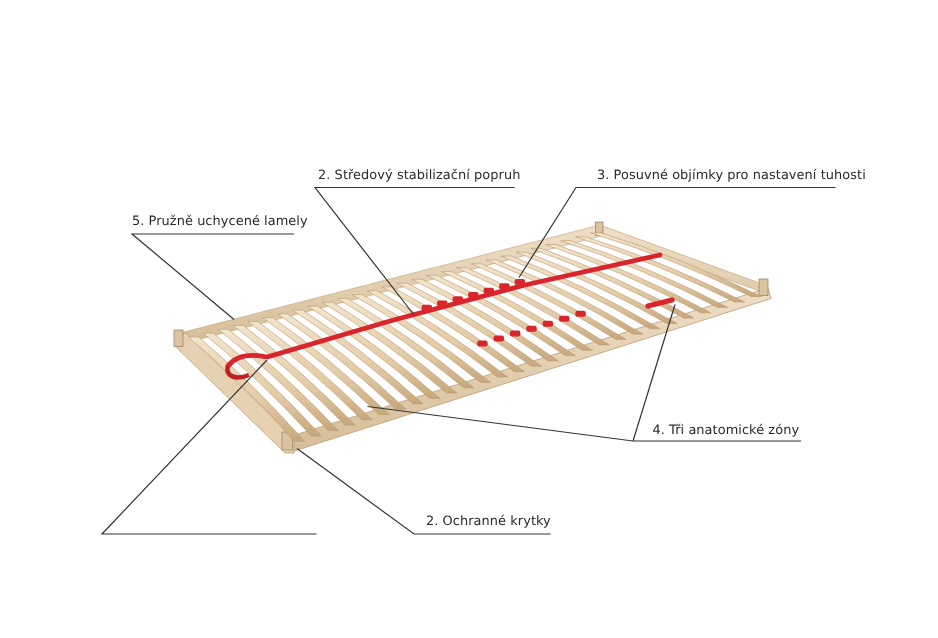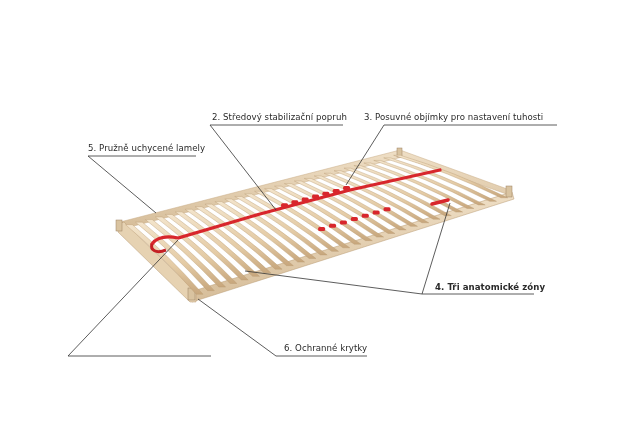--- a/index.html
+++ b/index.html
@@ -103,16 +103,16 @@
       <polyline points="422,294 450,203"></polyline>
 
       <polyline points="198,299 276,356 367,356"></polyline>
 
       <polyline points="178,240 68,356 211,356"></polyline>
     </g>
   </svg>
 
   <div class="label" style="left:88px; top:143px;">5. Pružně uchycené lamely</div>
   <div class="label" style="left:212px; top:112px;">2. Středový stabilizační  popruh</div>
-  <div class="label" style="left:364px; top:112px;">3. Posuvné objímky pro nastavení tuhosti</div>
-  <div class="label" style="left:435px; top:282px;font-weight:bold;">4. Tři anatomické zóny</div>
-  <div class="label" style="left:284px; top:343px;">6. Ochranné krytky</div>
+  <div class="label" style="left:398px; top:112px;">3. Posuvné objímky pro nastavení tuhosti</div>
+  <div class="label" style="left:435px; top:282px;">4. Tři anatomické zóny</div>
+  <div class="label" style="left:284px; top:343px;">2. Ochranné krytky</div>
 </div>
 
 </body></html>

